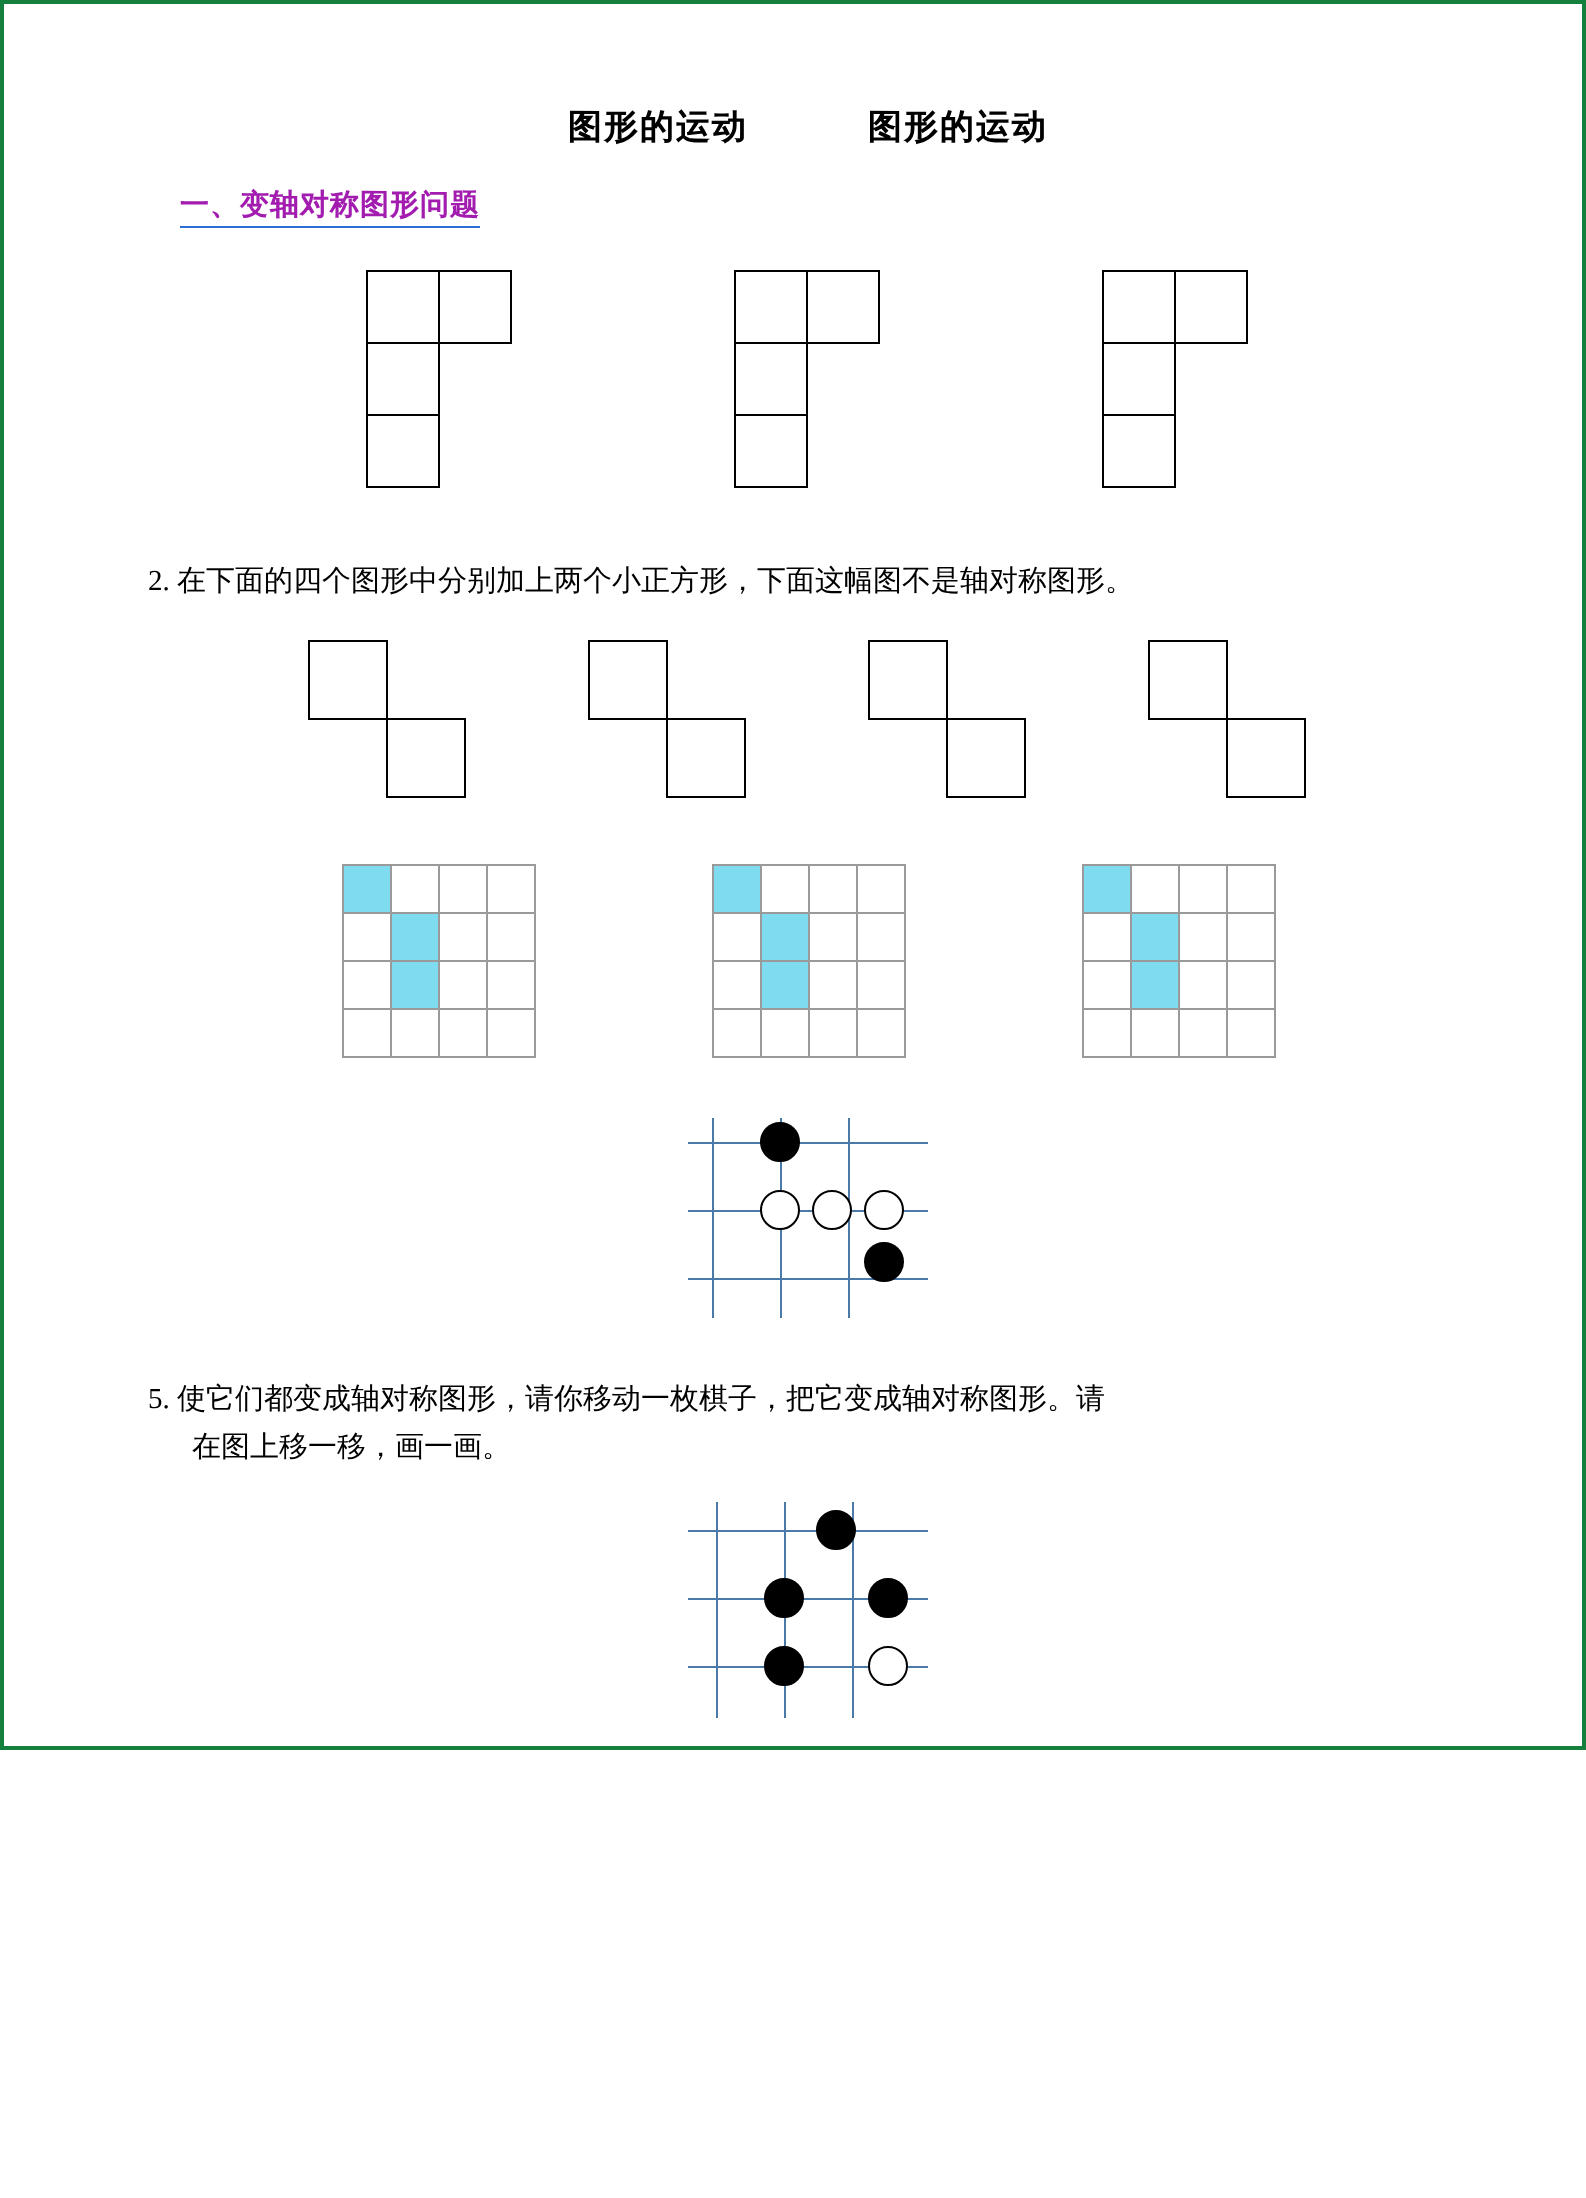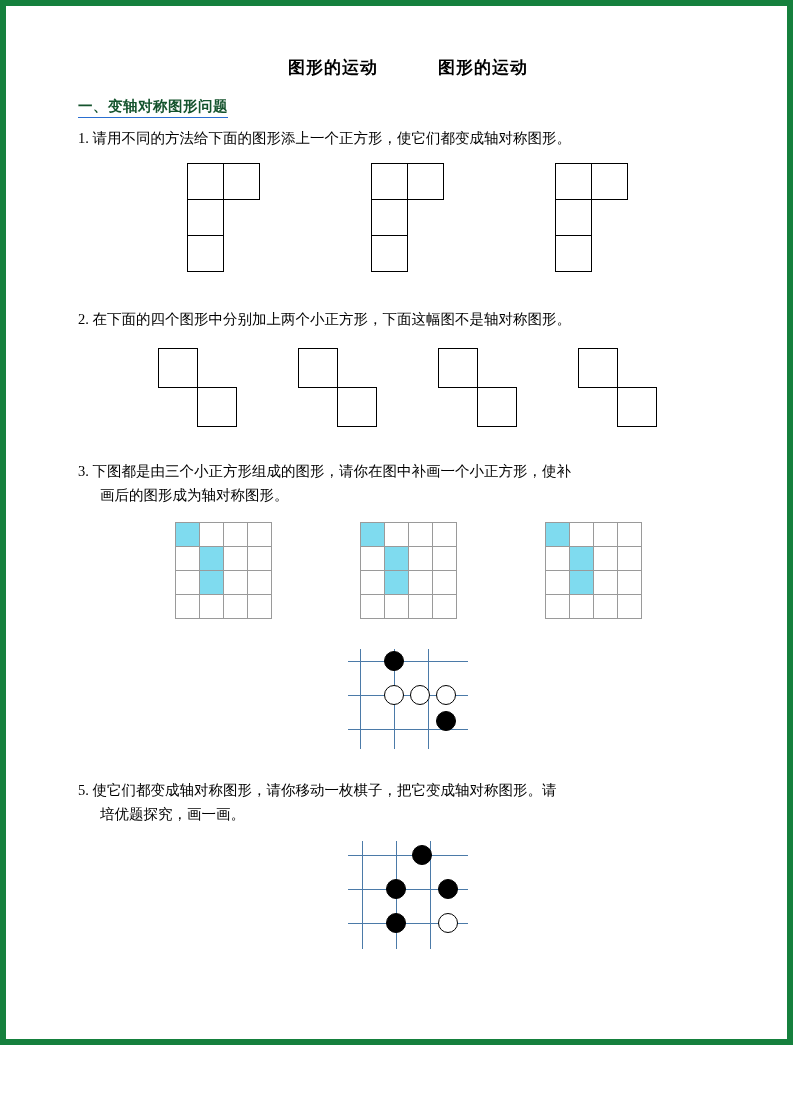--- a/index.html
+++ b/index.html
@@ -9,23 +9,23 @@
     background: #ffffff;
     font-family: "Liberation Serif", "DejaVu Serif", serif;
     color: #000000;
     position: relative;
     overflow: hidden;
   }
   .page {
     position: absolute;
     left: 0; top: 0;
     width: 793px;
-    height: 1045px;
-    box-sizing: border-box;
-    border: 6px solid #15803d;
+    height: 875px;
+    box-sizing: border-box;
+    border: 2px solid #15803d;
     background: #fff;
     font-family: Liberation Serif, serif;
   }
   .content {
     position: absolute;
     left: 72px;
     top: 50px;
     width: 660px;
   }
   .title-row {
@@ -119,27 +119,23 @@
 <body>
 
 <div class="page">
   <div class="content">
 
     <div class="title-row">
       <span>图形的运动</span>
       <span>图形的运动</span>
     </div>
 
-    <div class="section-head" style="color: #14532d; border-bottom-color: rgb(42, 111, 209);">一、变轴对称图形问题</div>
-
-    
-    <div class="q">
-      <span class="num">1.</span>
-      <span>请用不同的方法给下面的图形添上一个正方形，使它们都变成轴对称图形。</span>
-    </div>
+    <div class="section-head" style="color: #a21caf; border-bottom-color: rgb(42, 111, 209); margin-left: 16px;">一、变轴对称图形问题</div>
+
+    
     <div class="figure-row g1">
       <div class="poly">
         <div class="cell" style="left:0px;  top:0px;"></div>
         <div class="cell" style="left:36px; top:0px;"></div>
         <div class="cell" style="left:0px;  top:36px;"></div>
         <div class="cell" style="left:0px;  top:72px;"></div>
       </div>
       <div class="poly">
         <div class="cell" style="left:0px;  top:0px;"></div>
         <div class="cell" style="left:36px; top:0px;"></div>
@@ -172,25 +168,20 @@
         <div class="cell" style="left:0px;  top:0px;"></div>
         <div class="cell" style="left:39px; top:39px;"></div>
       </div>
       <div class="zig">
         <div class="cell" style="left:0px;  top:0px;"></div>
         <div class="cell" style="left:39px; top:39px;"></div>
       </div>
     </div>
 
     
-    <div class="q">
-      <span class="num">3.</span>
-      <span>下图都是由三个小正方形组成的图形，请你在图中补画一个小正方形，使补</span>
-      <span class="l2">画后的图形成为轴对称图形。</span>
-    </div>
     <div class="figure-row g3">
       <div class="grid4">
         <div class="on" style="background: rgb(127, 219, 239);"></div>
           <div></div>
           <div></div>
           <div></div>
         <div></div>
           <div class="on" style="background: rgb(127, 219, 239);"></div>
           <div></div>
           <div></div>
@@ -255,21 +246,21 @@
         <div class="stone white" style="left:62px; top:36px;"></div>
         <div class="stone white" style="left:88px; top:36px;"></div>
         <div class="stone black" style="left:88px; top:62px;"></div>
       </div>
     </div>
 
     
     <div class="q">
       <span class="num">5.</span>
       <span>使它们都变成轴对称图形，请你移动一枚棋子，把它变成轴对称图形。请</span>
-      <span class="l2">培优题探究，画一画。</span>
+      <span class="l2">在图上移一移，画一画。</span>
     </div>
     <div class="figure-row g5">
       <div class="goboard" style="width:120px;height:108px;">
         <div class="hline" style="top: 14px; width: 120px; background: rgb(75, 122, 168);"></div>
         <div class="hline" style="top: 48px; width: 120px; background: rgb(75, 122, 168);"></div>
         <div class="hline" style="top: 82px; width: 120px; background: rgb(75, 122, 168);"></div>
         <div class="vline" style="left: 14px; height: 108px; background: rgb(75, 122, 168);"></div>
         <div class="vline" style="left: 48px; height: 108px; background: rgb(75, 122, 168);"></div>
         <div class="vline" style="left: 82px; height: 108px; background: rgb(75, 122, 168);"></div>
         <div class="stone black" style="left:64px; top:4px;"></div>

